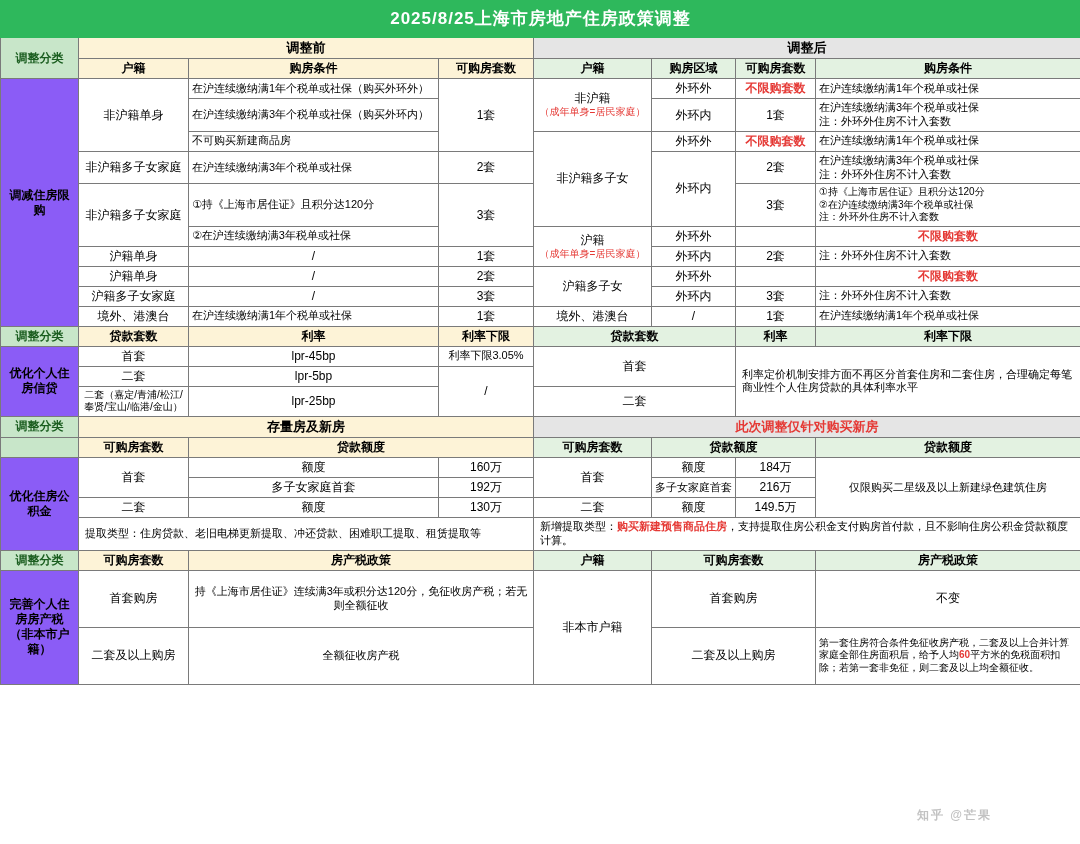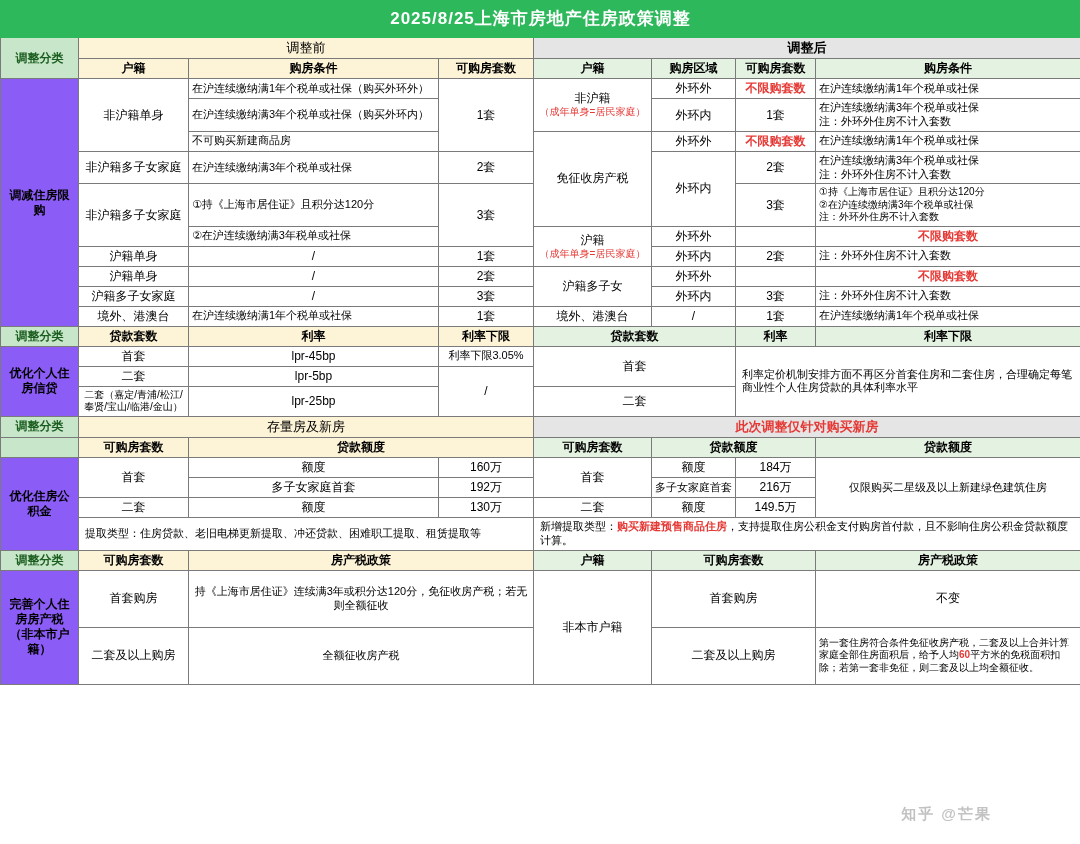--- a/index.html
+++ b/index.html
@@ -37,21 +37,21 @@
     color:#1b5e20;
   }
   .cat-cell{
     background:#8b5cf6;
     font-weight:bold;
     font-size:12px;
     text-align:center;
   }
   .before-band{
     background:#fdf3d7;
-    font-weight:normal;
+    font-weight:bold;
     font-size:13px;
     margin-left:8px;
   }
   .after-band{
     background:#e5e5e5;
     font-weight:bold;
     font-size:13px;
   }
   .sub-before{
     background:#fdf3d7;
@@ -63,21 +63,21 @@
   }
   .left{text-align:left;}
   .red{color:#e53935;font-weight:bold;}
   .red-s{color:#e53935;font-size:10px;}
   .small{font-size:11px;}
   .xsmall{font-size:10px;}
   .wm{
     position:absolute;
     right:8px;bottom:20px;
     color:rgba(120,120,120,0.45);
-    font-size:15px;
+    font-size:12px;
     font-weight:bold;
     letter-spacing:2px;
     pointer-events:none;
   }
   .pad-l{padding-left:6px;}
 </style>
 </head>
 <body>
 
 <div class="sheet">
@@ -129,21 +129,21 @@
   </tr>
   <tr>
     <td class="left small">在沪连续缴纳满3年个税单或社保（购买外环内）</td>
     <td>外环内</td>
     <td>1套</td>
     <td class="left small" style="white-space:pre-line">在沪连续缴纳满3年个税单或社保
 注：外环外住房不计入套数</td>
   </tr>
   <tr>
     <td class="left small">不可购买新建商品房</td>
-    <td rowspan="3">免征收房产税</td>
+    <td rowspan="3">非沪籍多子女</td>
     <td>外环外</td>
     <td class="red">不限购套数</td>
     <td class="left small">在沪连续缴纳满1年个税单或社保</td>
   </tr>
 
   <tr>
     <td>非沪籍多子女家庭</td>
     <td class="left small">在沪连续缴纳满3年个税单或社保</td>
     <td>2套</td>
     <td rowspan="2">外环内</td>

